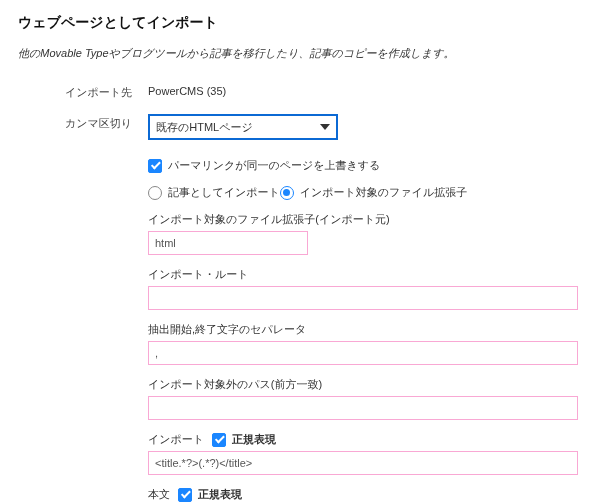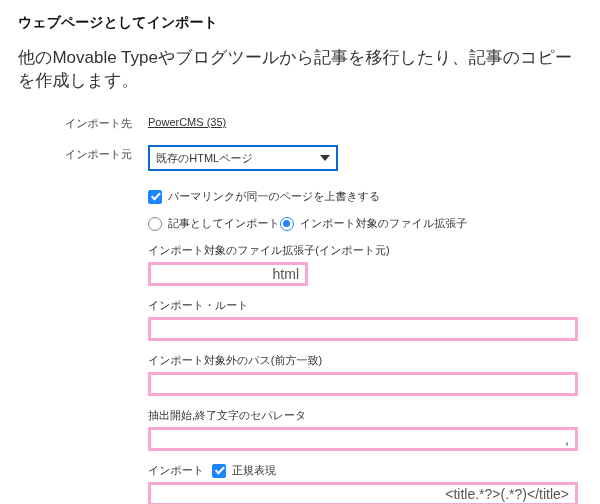--- a/index.html
+++ b/index.html
@@ -12,23 +12,24 @@
     background: #fff;
     width: 600px;
   }
   h2.page-title {
     font-size: 14px;
     font-weight: bold;
     margin: 0 0 14px 0;
     color: #111;
   }
   .intro {
-    font-size: 17px;
+    font-size: 11px;
     color: #333;
     margin-bottom: 22px;
+    font-style: italic;
   }
   .row {
     display: flex;
     align-items: flex-start;
     margin-bottom: 14px;
   }
   .row-label {
     width: 130px;
     min-width: 130px;
     text-align: right;
@@ -37,21 +38,20 @@
     font-size: 11px;
     color: #444;
   }
   .row-body {
     flex: 1;
     font-size: 11px;
     color: #333;
   }
   .static-val {
     padding-top: 2px;
-    text-decoration: underline;
   }
   .select-wrap {
     position: relative;
     display: inline-block;
   }
   select.source-select {
     width: 190px;
     height: 26px;
     border: 2px solid #0b69d4;
     background: #fff;
@@ -77,27 +77,26 @@
   .field-block { margin-bottom: 12px; }
   .field-label {
     font-size: 11px;
     color: #333;
     margin-bottom: 4px;
   }
   input.txt {
     width: 100%;
     max-width: 430px;
     height: 24px;
-    border: 3px solid #f9a8d4;
+    border: 1px solid #f9a8d4;
     padding: 2px 6px;
-    font-size: 14px;
+    font-size: 11px;
     color: #555;
     background: #fff;
     border-radius: 0;
-    text-align: right;
   }
   input.txt.short { width: 160px; }
   label.cbx, label.rdo {
     display: inline-flex;
     align-items: center;
     gap: 6px;
     font-size: 11px;
     cursor: pointer;
   }
   
@@ -145,36 +144,37 @@
     display: flex;
     align-items: center;
     gap: 8px;
     margin-bottom: 4px;
     font-size: 11px;
   }
   .regex-flag {
     display: inline-flex;
     align-items: center;
     gap: 4px;
+    font-weight: bold;
   }
 </style>
 </head>
 <body>
 
 <h2 class="page-title">ウェブページとしてインポート</h2>
 
 <div class="intro">他のMovable Typeやブログツールから記事を移行したり、記事のコピーを作成します。</div>
 
 <div class="row">
   <div class="row-label">インポート先</div>
   <div class="row-body static-val">PowerCMS (35)</div>
 </div>
 
 <div class="row">
-  <div class="row-label">インポート元</div>
+  <div class="row-label">カンマ区切り</div>
   <div class="row-body">
 
     <div class="select-wrap" style="margin-bottom:18px;">
       <select class="source-select">
         <option>既存のHTMLページ</option>
       </select>
     </div>
 
     <div class="field-block">
       <label class="cbx checked">
@@ -198,27 +198,27 @@
       <div class="field-label">インポート対象のファイル拡張子(インポート元)</div>
       <input class="txt short" type="text" value="html" style="">
     </div>
 
     <div class="field-block">
       <div class="field-label">インポート・ルート</div>
       <input class="txt" type="text" value="" style="">
     </div>
 
     <div class="field-block">
+      <div class="field-label">抽出開始,終了文字のセパレータ</div>
+      <input class="txt" type="text" value="," style="">
+    </div>
+
+    <div class="field-block">
       <div class="field-label">インポート対象外のパス(前方一致)</div>
       <input class="txt" type="text" value="" style="">
-    </div>
-
-    <div class="field-block">
-      <div class="field-label">抽出開始,終了文字のセパレータ</div>
-      <input class="txt" type="text" value="," style="">
     </div>
 
     <div class="field-block">
       <div class="title-row">
         <span>インポート</span>
         <label class="cbx checked regex-flag">
           <span class="box"></span>
           <span>正規表現</span>
         </label>
       </div>

